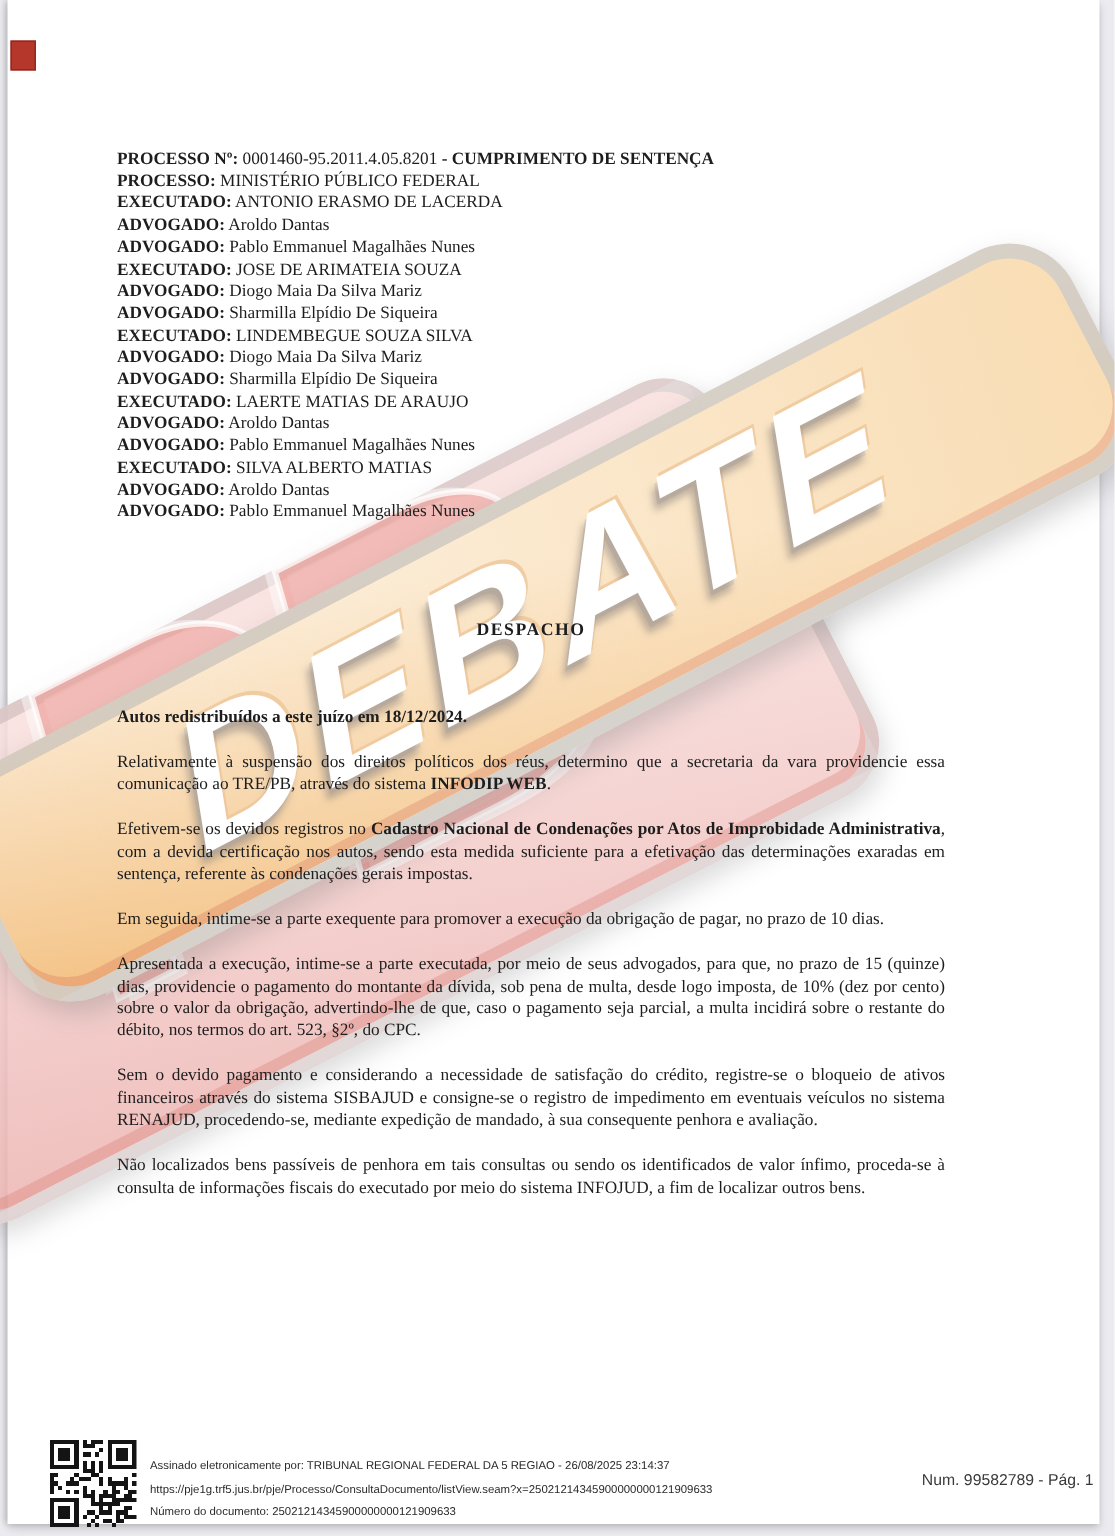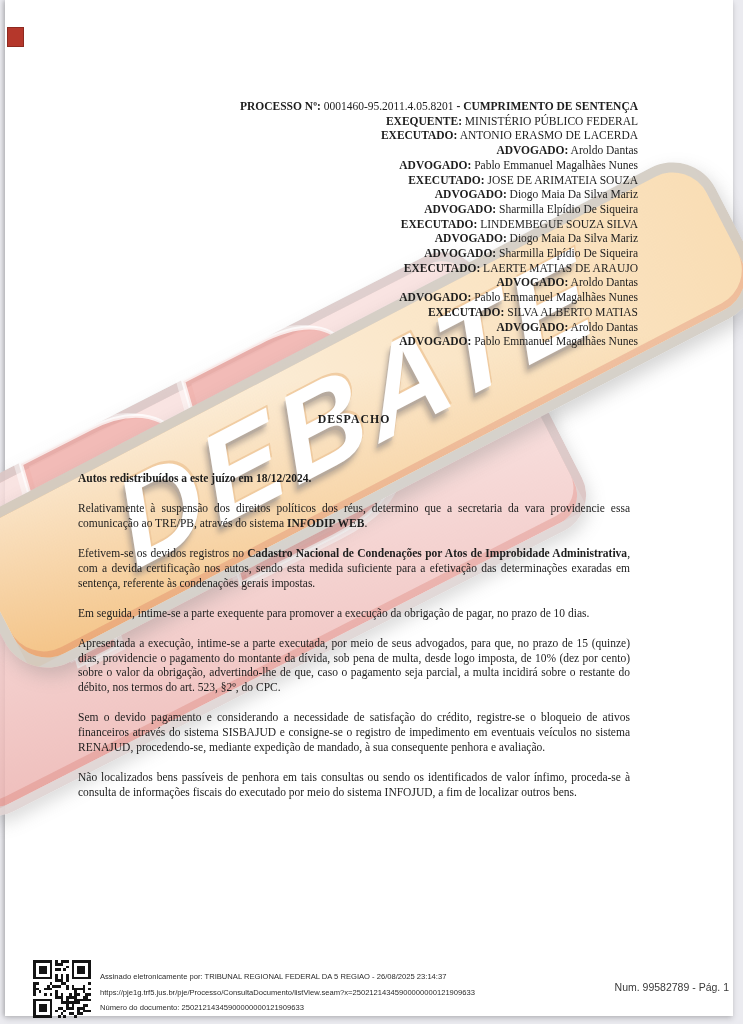--- a/index.html
+++ b/index.html
@@ -54,21 +54,21 @@
     font-family:"Liberation Sans","DejaVu Sans",sans-serif;
   }
   
   .content{position:absolute;z-index:2;color:#1d1d1d;}
   .red-marker{
     position:absolute;left:7px;top:27px;width:15px;height:18px;
     background:#b5372b;border:1px solid #8e2a20;z-index:3;
   }
   .header-block{
     left:78px;top:99px;width:560px;
-    font-size:11.5px;line-height:14.7px;text-align:right;
+    font-size:11.5px;line-height:14.7px;
   }
   .header-line b{font-weight:bold;}
   .doc-title{
     left:78px;top:412px;width:552px;text-align:center;
     font-weight:bold;font-size:11.8px;letter-spacing:1px;
   }
   .paragraphs{
     left:78px;top:471px;width:552px;
     font-size:11.5px;line-height:14.7px;text-align:justify;
   }
@@ -95,21 +95,21 @@
   <div class="wm-pb">PB</div>
 </div>
 <div class="wm wm-orange">
   <div class="wm-debate">DEBATE</div>
 </div>
 
 <div class="red-marker"></div>
 
 <div class="content header-block" id="header-block">
     <div class="header-line"><b>PROCESSO Nº:</b><span> 0001460-95.2011.4.05.8201 </span><b>- CUMPRIMENTO DE SENTENÇA</b></div>
-    <div class="header-line"><b>EXEQUENTE:</b><span> MINISTÉRIO PÚBLICO FEDERAL</span></div>
+    <div class="header-line"><b>PROCESSO:</b><span> MINISTÉRIO PÚBLICO FEDERAL</span></div>
     <div class="header-line"><b>EXECUTADO:</b><span> ANTONIO ERASMO DE LACERDA</span></div>
     <div class="header-line"><b>ADVOGADO:</b><span> Aroldo Dantas</span></div>
     <div class="header-line"><b>ADVOGADO:</b><span> Pablo Emmanuel Magalhães Nunes</span></div>
     <div class="header-line"><b>EXECUTADO:</b><span> JOSE DE ARIMATEIA SOUZA</span></div>
     <div class="header-line"><b>ADVOGADO:</b><span> Diogo Maia Da Silva Mariz</span></div>
     <div class="header-line"><b>ADVOGADO:</b><span> Sharmilla Elpídio De Siqueira</span></div>
     <div class="header-line"><b>EXECUTADO:</b><span> LINDEMBEGUE SOUZA SILVA</span></div>
     <div class="header-line"><b>ADVOGADO:</b><span> Diogo Maia Da Silva Mariz</span></div>
     <div class="header-line"><b>ADVOGADO:</b><span> Sharmilla Elpídio De Siqueira</span></div>
     <div class="header-line"><b>EXECUTADO:</b><span> LAERTE MATIAS DE ARAUJO</span></div>

